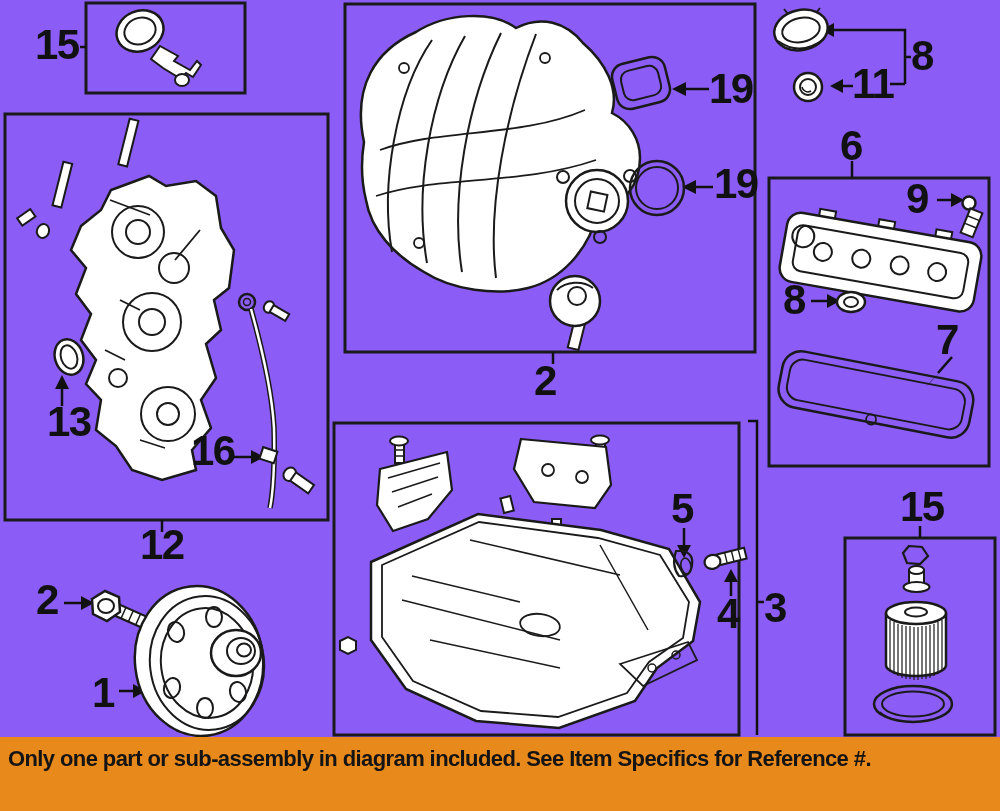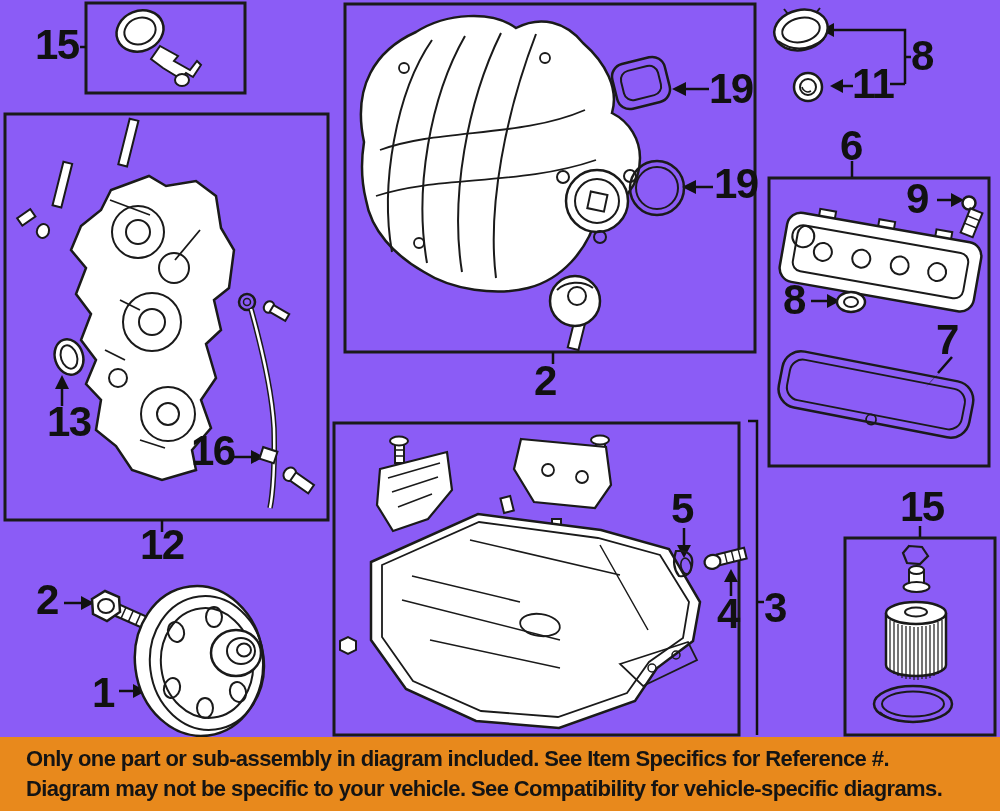--- a/index.html
+++ b/index.html
@@ -17,21 +17,21 @@
     color:#111;
     white-space:nowrap;
   }
   .banner{
     position:absolute;left:0;top:737px;width:1000px;height:74px;
     background:#E8891C;color:#141414;
     padding:7px 0 0 8px;
   }
   .banner-line{
     font-size:22px;font-weight:700;line-height:30px;
-    letter-spacing:-0.6px;white-space:nowrap;margin-left:18px;
+    letter-spacing:-0.6px;white-space:nowrap;
   }
 </style>
 </head>
 <body>
 
 <div class="stage">
 
   <svg class="art" width="1000" height="737" viewBox="0 0 1000 737" xmlns="http://www.w3.org/2000/svg">
 
     <g fill="none" stroke="#1a1a1a" stroke-width="3">
@@ -327,16 +327,15 @@
   <div class="callout" style="left:906px;top:178px">9</div>
   <div class="callout" style="left:783px;top:279px">8</div>
   <div class="callout" style="left:936px;top:319px">7</div>
   <div class="callout" style="left:671px;top:488px">5</div>
   <div class="callout" style="left:717px;top:593px">4</div>
   <div class="callout" style="left:764px;top:587px">3</div>
   <div class="callout" style="left:900px;top:486px">15</div>
 
   <div class="banner" style="background: rgb(232, 137, 28); color: rgb(20, 20, 20);">
     <div class="banner-line">Only one part or sub-assembly in diagram included. See Item Specifics for Reference #.</div>
-    <div class="banner-line">Diagram may not be specific to your vehicle. See Compatibility for vehicle-specific diagrams.</div>
   </div>
 
 </div>
 
 </body></html>

